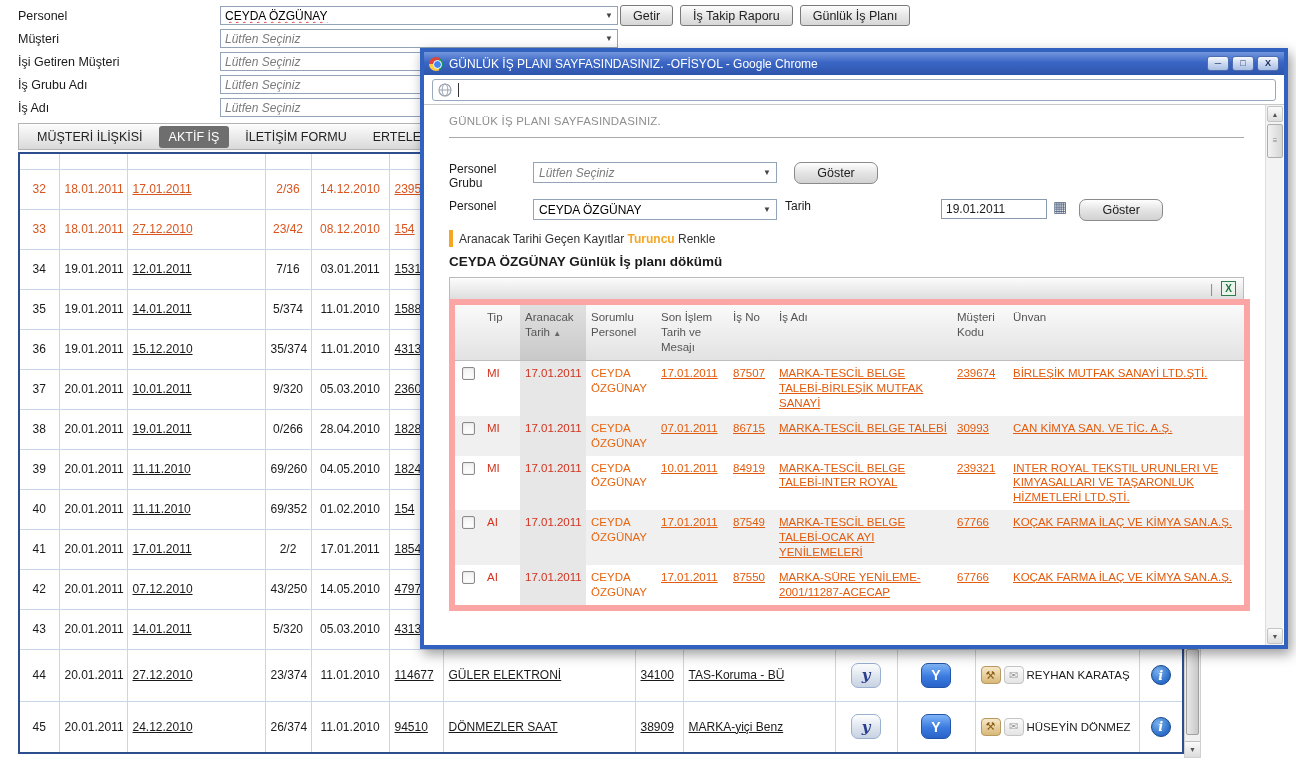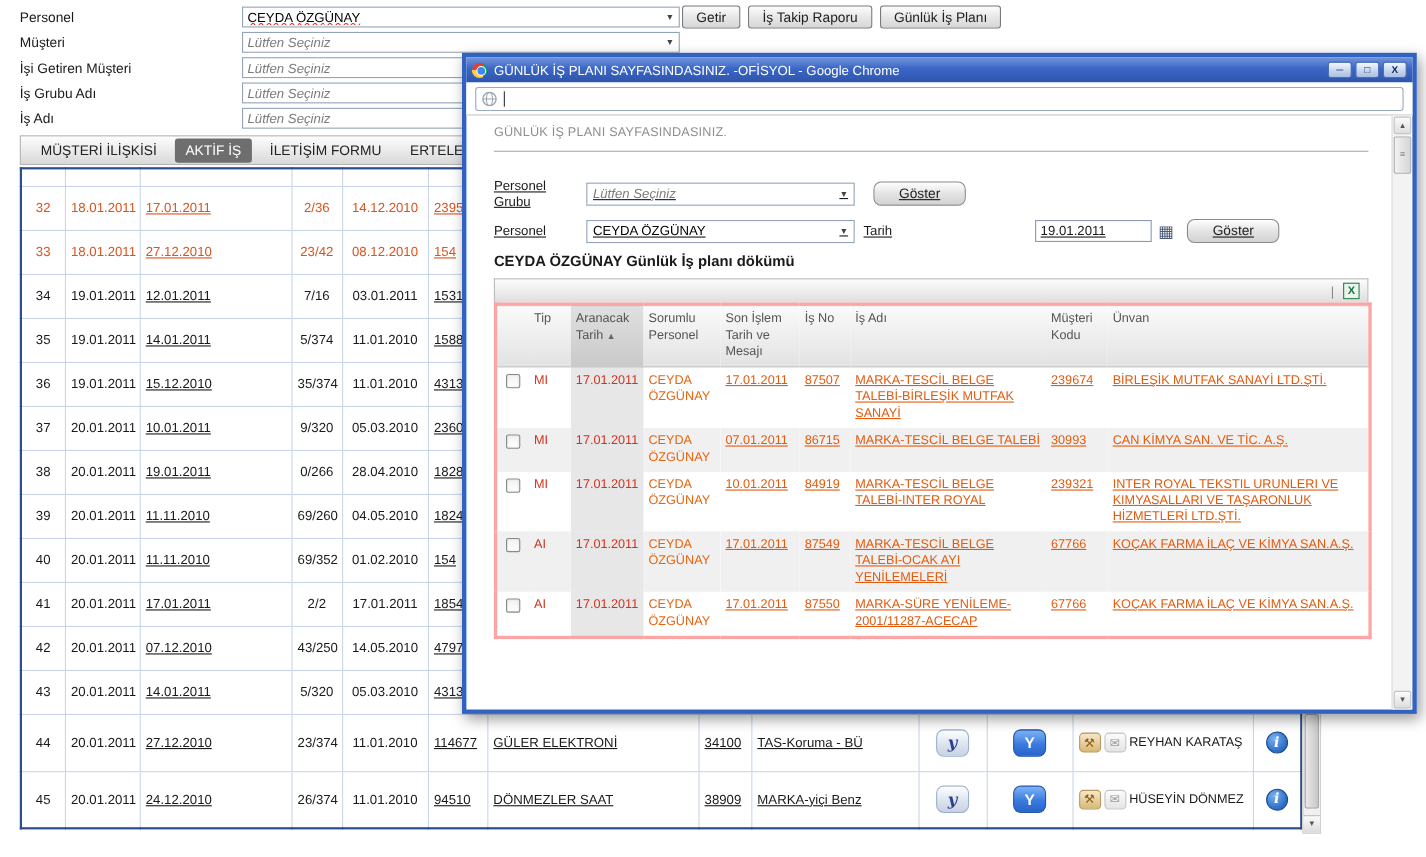--- a/index.html
+++ b/index.html
@@ -86,21 +86,21 @@
   .addressbar { height:30px; background:#fff; border-bottom:1px solid #c8c8c8;
     display:flex; align-items:center; padding:0 8px; }
   .url-box { flex:1; height:22px; border:1px solid #98a8c0; border-radius:3px;
     display:flex; align-items:center; gap:6px; padding:0 5px; background:#fff; cursor:text; }
   .text-cursor { width:1px; height:14px; background:#333; }
 
   .popup-content { position:relative; height:540px; overflow:hidden; padding:10px 46px 0 25px; }
   .page-heading { color:#8f8f8f; font-size:11.5px; letter-spacing:0.2px; margin-bottom:10px; }
   .heading-rule { border:none; border-top:1px solid #aaa; margin:0 0 24px 0; width:795px; }
 
-  .p-frow { display:flex; align-items:center; margin-bottom:9px;text-decoration:underline; }
+  .p-frow { display:flex; align-items:flex-start; margin-bottom:9px; }
   .p-flabel { width:84px; font-size:12px; }
   .p-combo { width:244px; height:21px; border:1px solid #93a4b8; background:#fff;
     display:flex; align-items:center; padding:0 5px; cursor:pointer; }
   .p-combo .combo-value { font-size:12px; }
   .p-combo.filled .combo-value { color:#000; font-style:normal; text-decoration:none; }
   .btn-goster { width:84px; height:22px; margin-left:17px; border:1px solid #8a8a8a; border-radius:7px;
     background:linear-gradient(#fefefe,#e4e4e4 50%,#d2d2d2); font-size:12.5px; color:#222;
     display:flex; align-items:center; justify-content:center; cursor:pointer; }
   .tarih-label { margin-left:8px; width:40px; font-size:12px; }
   .date-input { margin-left:116px; width:106px; height:20px; border:1px solid #8a9ab0; font-size:12px;
@@ -118,21 +118,21 @@
 
   .plan-title { width:795px; text-align:left; font-weight:bold; font-size:13.5px; margin:4px 0 8px 0; }
 
   .grid-toolbar { width:795px; height:22px; background:linear-gradient(#fcfcfc,#dedede);
     border:1px solid #bbb; border-bottom:none; display:flex; justify-content:flex-end;
     align-items:center; gap:8px; padding:0 7px; }
   .tb-sep { color:#888; font-size:12px; }
   .excel-icon { width:15px; height:15px; border:1px solid #2e7d4f; background:#eaf4ea; cursor:pointer;
     color:#1e7145; font-size:10px; font-weight:bold; display:flex; align-items:center; justify-content:center; }
 
-  .plan-table { width:795px; border-collapse:collapse; table-layout:fixed; border:3px solid #fca5a5; font-size:11.5px; }
+  .plan-table { width:795px; border-collapse:collapse; table-layout:fixed; border:6px solid #fca5a5; font-size:11.5px; }
   .plan-table th { font-weight:normal; text-align:left; color:#555; font-size:11.5px; vertical-align:top;
     padding:5px 5px; background:linear-gradient(#fafafa,#e2e2e2); border-bottom:1px solid #bdbdbd; line-height:1.3; }
   .plan-table th.sorted { background:linear-gradient(#e0e0e0,#c9c9c9); }
   .sort-arrow { font-size:8px; color:#666; }
   .plan-table td { vertical-align:top; padding:5px 5px; line-height:1.3; height:30px; overflow:hidden; }
   .plan-table tbody tr:nth-of-type(even) { background:#f0f0f0; }
   .plan-table td.col-shade { background:#e7e7e7; }
   .plan-table td.tip, .plan-table td.tarih { color:#d2331f; }
   .plan-table td.pers { color:#e8650f; }
   .plan-table td.olnk { color:#e35b0e; text-decoration:underline; cursor:pointer; }
@@ -574,20 +574,24 @@
       </div>
       <label class="tarih-label">Tarih</label>
       <div class="date-input">19.01.2011</div>
       <span class="cal-icon">▦</span>
       <div class="btn-goster" style="margin-left:12px">Göster</div>
     </div>
 
 
     <div class="legend-wrap">
 
+        <div class="legend-item orange">
+          <span class="legend-bar"></span>
+          <span><span>Aranacak Tarihi Geçen Kayıtlar </span><span class="legend-word">Turuncu</span><span> Renkle</span></span>
+        </div>
 
       </div>
 
     <div class="plan-title">CEYDA ÖZGÜNAY Günlük İş planı dökümü</div>
 
     <div class="grid-toolbar">
       <span class="tb-sep">|</span>
       <div class="excel-icon">X</div>
     </div>
 

